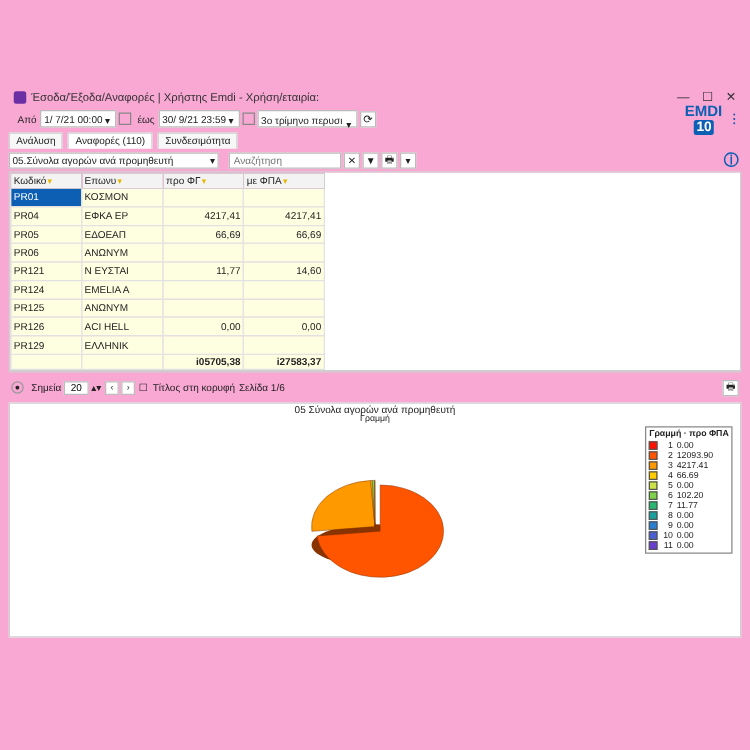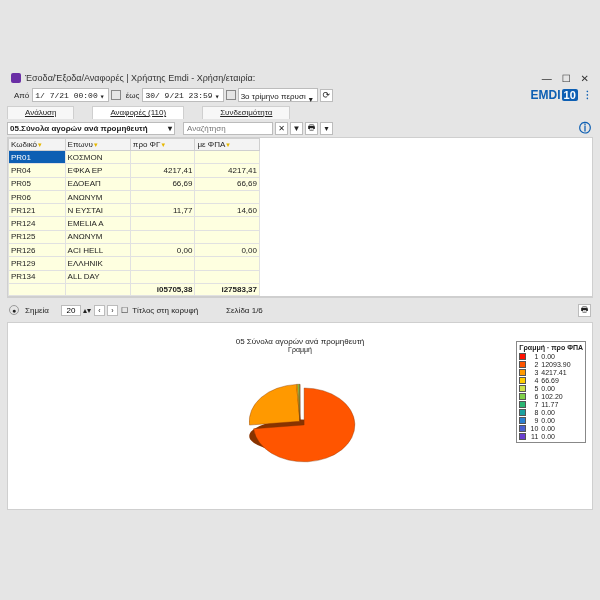--- a/index.html
+++ b/index.html
@@ -1,59 +1,59 @@
 <!DOCTYPE html>
 <html><head>
 <meta charset="utf-8">
 <style>
   * { box-sizing: border-box; margin: 0; padding: 0; }
   body { font-family: "Segoe UI", Tahoma, sans-serif; font-size: 9px; background: #fff; color: #222; overflow: hidden; }
-  .app { width: 600px; height: 600px; background: #e5e5e5; position: relative; display: flex; flex-direction: column; padding: 70px 7px 90px 7px; }
+  .app { width: 600px; height: 600px; background: #f9a8d4; position: relative; display: flex; flex-direction: column; padding: 70px 7px 90px 7px; }
   .titlebar { display: flex; align-items: center; height: 16px; padding: 0 4px; }
   .titlebar .icon { width: 10px; height: 10px; margin-right: 4px; background: #6a2fa5; border-radius: 2px; }
   .titlebar .title { flex: 1; font-size: 9px; color: #333; }
   .titlebar .winctl { display: flex; gap: 10px; align-items: center; }
   .titlebar .winctl span { font-size: 10px; color: #333; cursor: default; }
   .brandrow { display: flex; align-items: center; height: 18px; padding: 0 4px; }
-  .date-box { display: inline-flex; align-items: center; border: 1px solid #bcbcbc; height: 14px; padding: 0 2px; background: #fff; font-size: 8px; font-family: Liberation Mono, monospace; }
+  .date-box { display: inline-flex; align-items: center; border: 1px solid #bcbcbc; height: 14px; padding: 0 2px; background: #fff; font-size: 8px; }
   .date-box .dd { width: 6px; height: 6px; margin-left: 2px; }
   .brandrow .lbl { margin: 14px 3px; font-size: 8px; }
   .brandrow .combo { border: 1px solid #bcbcbc; height: 14px; padding: 0 2px 0 2px; background: #fff; font-size: 8px; display: inline-flex; align-items: flex-end; }
   .brandrow .combo .dd { width: 6px; height: 6px; margin-left: 3px; }
   .brandrow .spacer { flex: 1; }
-  .brand-logo { font-weight: 700; font-size: 12px; color: #0d5fb3; display: flex; align-items: center; }
+  .brand-logo { font-weight: 700; font-size: 12px; color: #0d5fb3; display: flex; align-items: center; flex-direction: column; }
   .brand-logo .d10 { background: #0d5fb3; color: #fff; padding: 0 2px; border-radius: 2px; margin-left: 1px; font-size: 11px; }
   .brand-dots { margin-left: 8px; color: #0d5fb3; font-size: 12px; line-height: 6px; }
   .tabs { display: flex; align-items: center; height: 14px; margin-top: 1px; }
-  .tab { border: 1px solid #cfcfcf; border-bottom: none; padding: 0 17px; height: 13px; font-size: 8px; background: #f7f7f7; display: flex; align-items: center; margin-right: 18px; text-decoration: underline; }
+  .tab { border: 1px solid #cfcfcf; border-bottom: none; padding: 0 5px; height: 13px; font-size: 8px; background: #f7f7f7; display: flex; align-items: center; margin-right: 4px; }
   .tab.active { background: #fff; }
   .toolbar2 { display: flex; align-items: center; height: 16px; margin-top: 1px; }
-  .toolbar2 .combo2 { border: 1px solid #bcbcbc; height: 13px; padding: 0 2px; background: #fff; font-size: 8px; display: inline-flex; align-items: center; width: 168px; justify-content: space-between; font-weight: bold; }
+  .toolbar2 .combo2 { border: 1px solid #bcbcbc; height: 13px; padding: 0 2px; background: #fff; font-size: 8px; display: inline-flex; align-items: center; width: 168px; justify-content: space-between; }
   .toolbar2 .search { border: 1px solid #bcbcbc; height: 13px; width: 90px; font-size: 8px; padding: 0 3px; margin-left: 8px; }
   .iconbtn { width: 13px; height: 13px; border: 1px solid #bcbcbc; margin-left: 2px; display: inline-flex; align-items: center; justify-content: center; font-size: 8px; background: #fff; }
   .toolbar2 .spacer { flex: 1; }
   .info-icon { color: #0d5fb3; font-size: 12px; font-weight: bold; margin-right: 2px; }
   .grid-wrap { border: 1px solid #cfcfcf; margin-top: 1px; height: 160px; overflow: hidden; display: flex; flex-direction: column; }
   table.grid { border-collapse: collapse; width: 252px; font-size: 8px; }
   table.grid th { border: 1px solid #cfcfcf; background: #f3f3f3; padding: 1px 2px; text-align: left; font-weight: normal; position: relative; height: 12px; white-space: nowrap; }
   table.grid th .filter { color: #e6b800; font-size: 7px; margin-left: 1px; }
   table.grid td { border: 1px solid #e1e1e1; padding: 1px 2px; height: 10px; background: #feffe0; white-space: nowrap; }
   table.grid td.num { text-align: right; }
   table.grid tr.sel td:first-child { background: #0d5fb3; color: #fff; }
   table.grid tr.total td { font-weight: bold; background: #feffe0; }
   .grid-right { flex: 1; background: #fff; }
   .grid-body { display: flex; flex: 1; overflow: auto; }
   .statusbar { display: flex; align-items: center; border-top: 1px solid #cfcfcf; height: 16px; padding: 12px 2px; }
   .statusbar .dot { width: 10px; height: 10px; border: 1px solid #999; border-radius: 50%; display: inline-flex; align-items: center; justify-content: center; font-size: 7px; margin-right: 4px; }
   .statusbar .sm { font-size: 8px; margin: 0 2px; }
-  .statusbar input { width: 20px; height: 11px; font-size: 8px; border: 1px solid #bcbcbc; text-align: center; margin-left: 10px; }
+  .statusbar input { width: 20px; height: 11px; font-size: 8px; border: 1px solid #bcbcbc; text-align: center; }
   .statusbar .nav { width: 11px; height: 11px; border: 1px solid #bcbcbc; display: inline-flex; align-items: center; justify-content: center; font-size: 7px; background: #fff; margin: 0 1px; }
   .statusbar .spacer { flex: 1; }
   .chart-area { border: 1px solid #cfcfcf; flex: 1; position: relative; background: #fff; margin-top: 0; }
-  .chart-title { text-align: center; font-size: 8px; margin-top: 14px; }
+  .chart-title { text-align: center; font-size: 8px; margin-top: 0; }
   .chart-sub { text-align: center; font-size: 7px; }
   .legend { position: absolute; right: 6px; top: 18px; border: 1px solid #888; background: #fff; padding: 2px; font-size: 7px; }
   .legend .lt { font-weight: bold; text-align: center; margin-bottom: 1px; }
   .legend .row { display: flex; align-items: center; height: 8px; }
   .legend .sw { width: 7px; height: 7px; border: 1px solid #555; margin-right: 2px; }
   .legend .nm { width: 10px; text-align: right; margin-right: 3px; }
   .pie-wrap { position: absolute; left: 50%; top: 55%; transform: translate(-50%, -50%); }
   svg.pie { width: 150px; height: 120px; overflow: visible; }
   .refresh { width: 13px; height: 13px; border: 1px solid #bcbcbc; margin-left: 2px; display: inline-flex; align-items: center; justify-content: center; font-size: 9px; background: #fff; }
   .chk { width: 10px; height: 10px; border: 1px solid #888; display: inline-flex; align-items: center; justify-content: center; font-size: 7px; margin: 0 2px; }
@@ -178,26 +178,20 @@
               <td>ACI HELL</td>
               <td class="num">0,00</td>
               <td class="num">0,00</td>
             </tr>
             <tr>
               <td>PR129</td>
               <td>ΕΛΛΗΝΙΚ</td>
               <td class="num"></td>
               <td class="num"></td>
             </tr>
-            <tr>
-              <td>PR134</td>
-              <td>ALL DAY</td>
-              <td class="num"></td>
-              <td class="num"></td>
-            </tr>
           </tbody>
         <tfoot>
           <tr class="total">
             <td></td>
               <td></td>
             <td class="num">i05705,38</td>
             <td class="num">i27583,37</td>
           </tr>
         </tfoot>
       </table>
@@ -207,21 +201,21 @@
 
   <div class="statusbar">
     <span class="dot">●</span>
     <span class="sm">Σημεία</span>
     <input value="20" style="">
     <span class="sm">▴▾</span>
     <span class="nav">‹</span>
     <span class="nav">›</span>
     <span class="sm">☐</span>
     <span class="sm">Τίτλος στη κορυφή</span>
-    <span class="sm" style="margin-left:26px">Σελίδα 1/6</span>
+    <span class="sm" style="margin-left:1px">Σελίδα 1/6</span>
     <span class="spacer"></span>
     <span class="iconbtn">🖶</span>
   </div>
 
   <div class="chart-area">
     <div class="chart-title">05 Σύνολα αγορών ανά προμηθευτή</div>
     <div class="chart-sub">Γραμμή</div>
 
     <div class="pie-wrap">
       <svg class="pie" viewBox="0 0 160 130">

